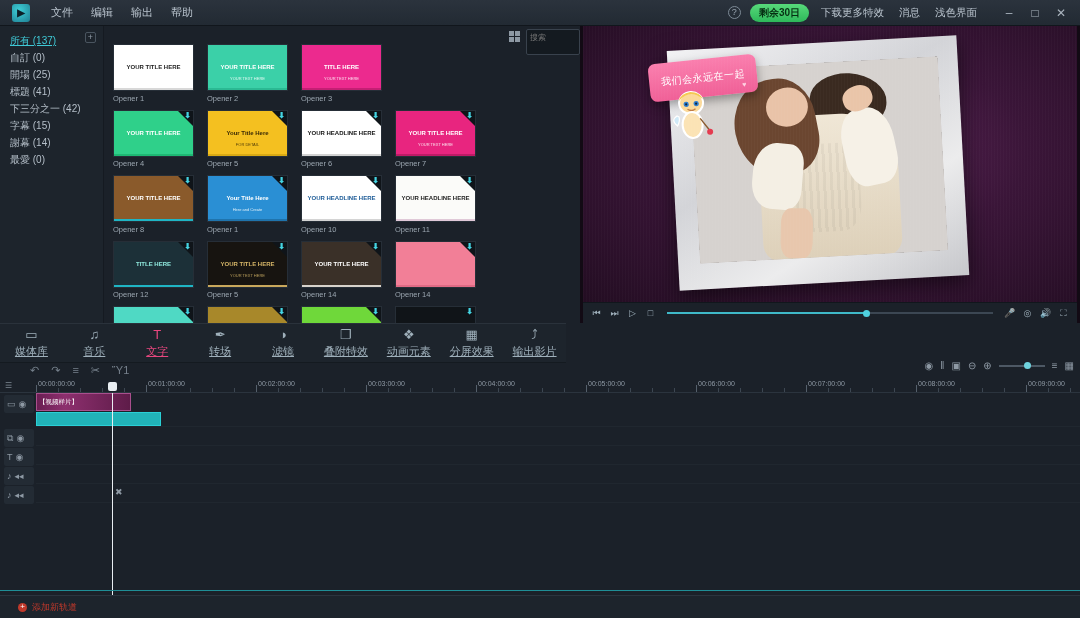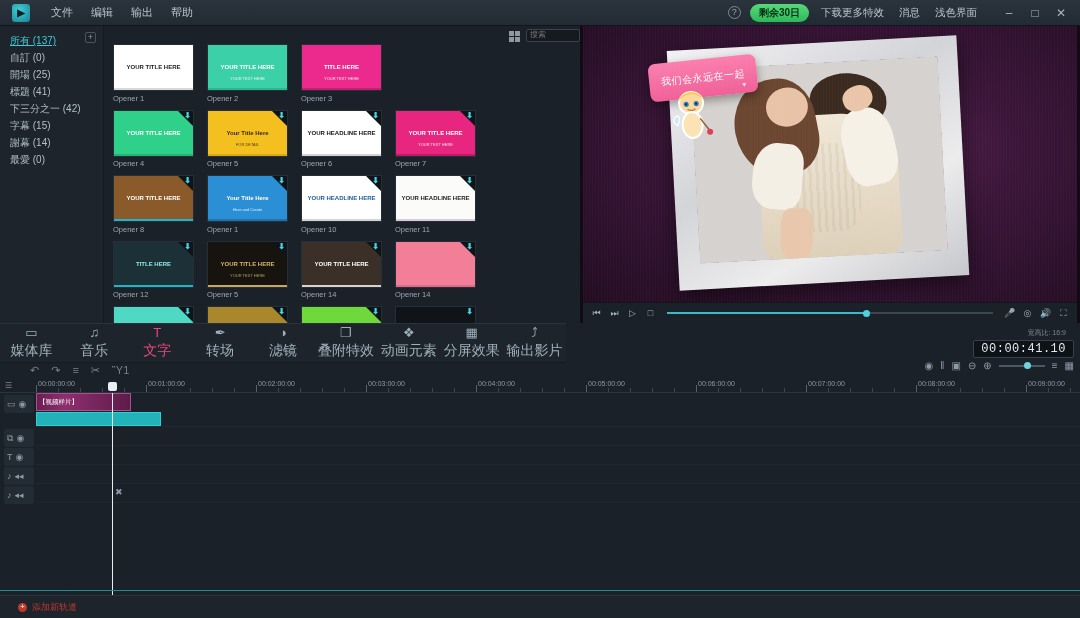--- a/index.html
+++ b/index.html
@@ -76,21 +76,21 @@
     position:absolute; left:0; top:0; width:100%; height:20px;
   }
   .grid-ico {
     position:absolute; left:404px; top:5px; width:11px; height:11px;
     display:grid; grid-template-columns:1fr 1fr; grid-template-rows:1fr 1fr; gap:1.5px;
   }
   .grid-ico i { background:#8e99a4; display:block; }
   .search-box {
     position:absolute; left:421px; top:3px; width:54px; height:13px;
     background:#141a20; border:1px solid #39424d; border-radius:2px;
-    display:flex; align-items:flex-start; padding:0 3px;
+    display:flex; align-items:flex-end; padding:12px 3px;
   }
   .search-box input {
     background:transparent; border:0; outline:0; flex:1;
     color:#99a4ae; font-size:8px; font-family:"Liberation Sans",sans-serif;
   }
   .search-ico { font-size:8px; color:#7d8893; }
 
   .thumbs {
     position:absolute; left:8px; top:18px; right:8px; bottom:0;
     overflow:hidden;
@@ -229,21 +229,21 @@
   .maintool {
     position:absolute; left:0; top:323px; width:566px; height:40px;
     background:#1d242c; border-top:1px solid #2a323b; border-bottom:1px solid #141a20;
     display:flex; align-items:center;
   }
   .mt-item {
     flex:1; display:flex; flex-direction:column; align-items:center; gap:3px;
     color:#9fb0bb; cursor:default;
   }
   .mt-item .gl { font-size:13px; line-height:13px; }
-  .mt-item .lb { font-size:14px; }
+  .mt-item .lb { font-size:11px;text-decoration:underline; }
   .mt-item.active { color:#e8477f; }
   .mt-item.active .lb { color:#e8477f; }
 
   .editrow {
     position:absolute; left:0; top:359px; width:566px; height:22px;
     display:flex; align-items:center; gap:12px; padding-left:30px;
   }
   .editrow .eb { font-size:11px; color:#76818c; }
 
   
@@ -597,24 +597,20 @@
             <div class="knob"></div>
         </div>
         <div class="pbtn">🎤</div>
         <div class="pbtn">◎</div>
         <div class="pbtn">🔊</div>
         <div class="pbtn">⛶</div>
       </div>
     </div>
   </div>
 
-  <div class="prev-meta" style="top:328px; right:6px; width:120px;">
-    <div class="ratio-lbl">宽高比: 16:9</div>
-    <div class="tcode">00:00:41.10</div>
-  </div>
 
   <div class="maintool" id="main-toolbar">
       <div class="mt-item">
         <div class="gl">▭</div>
         <div class="lb">媒体库</div>
       </div>
       <div class="mt-item">
         <div class="gl">♫</div>
         <div class="lb">音乐</div>
       </div>

